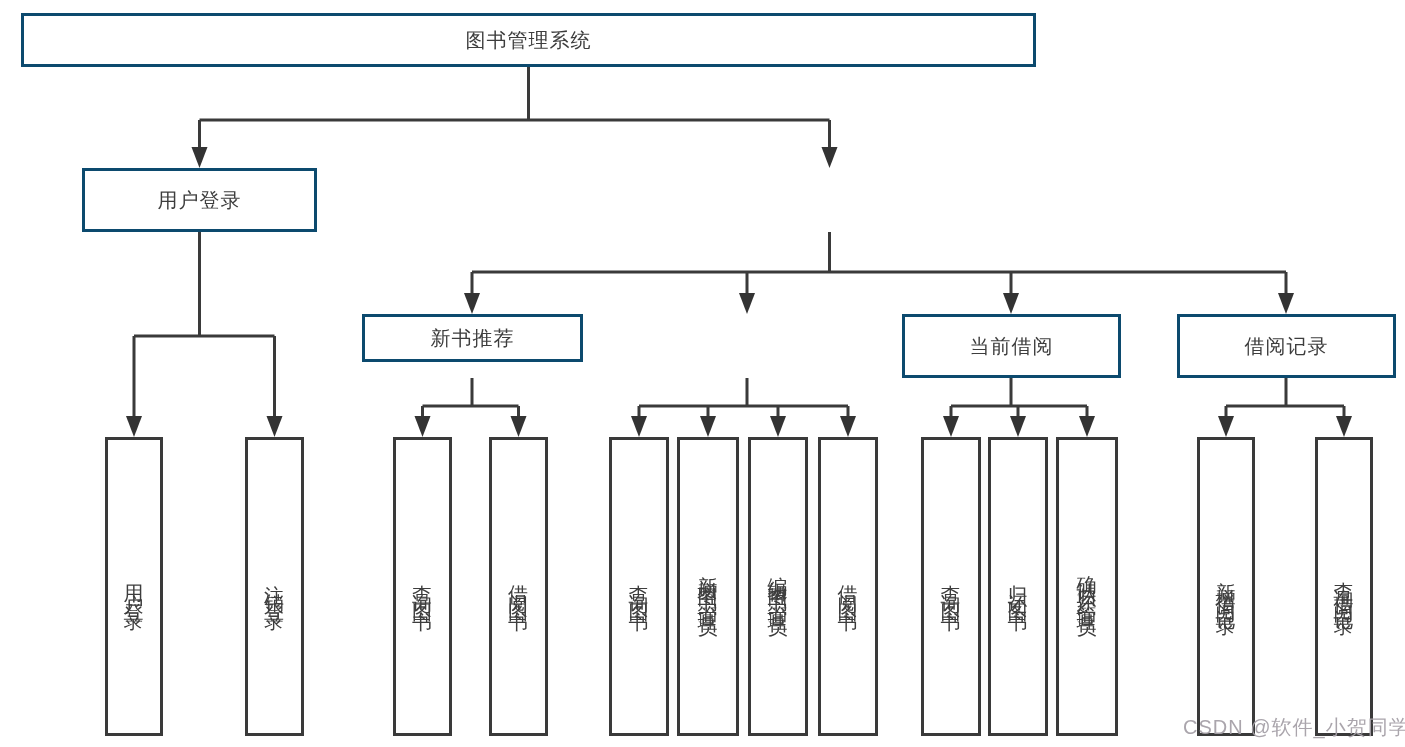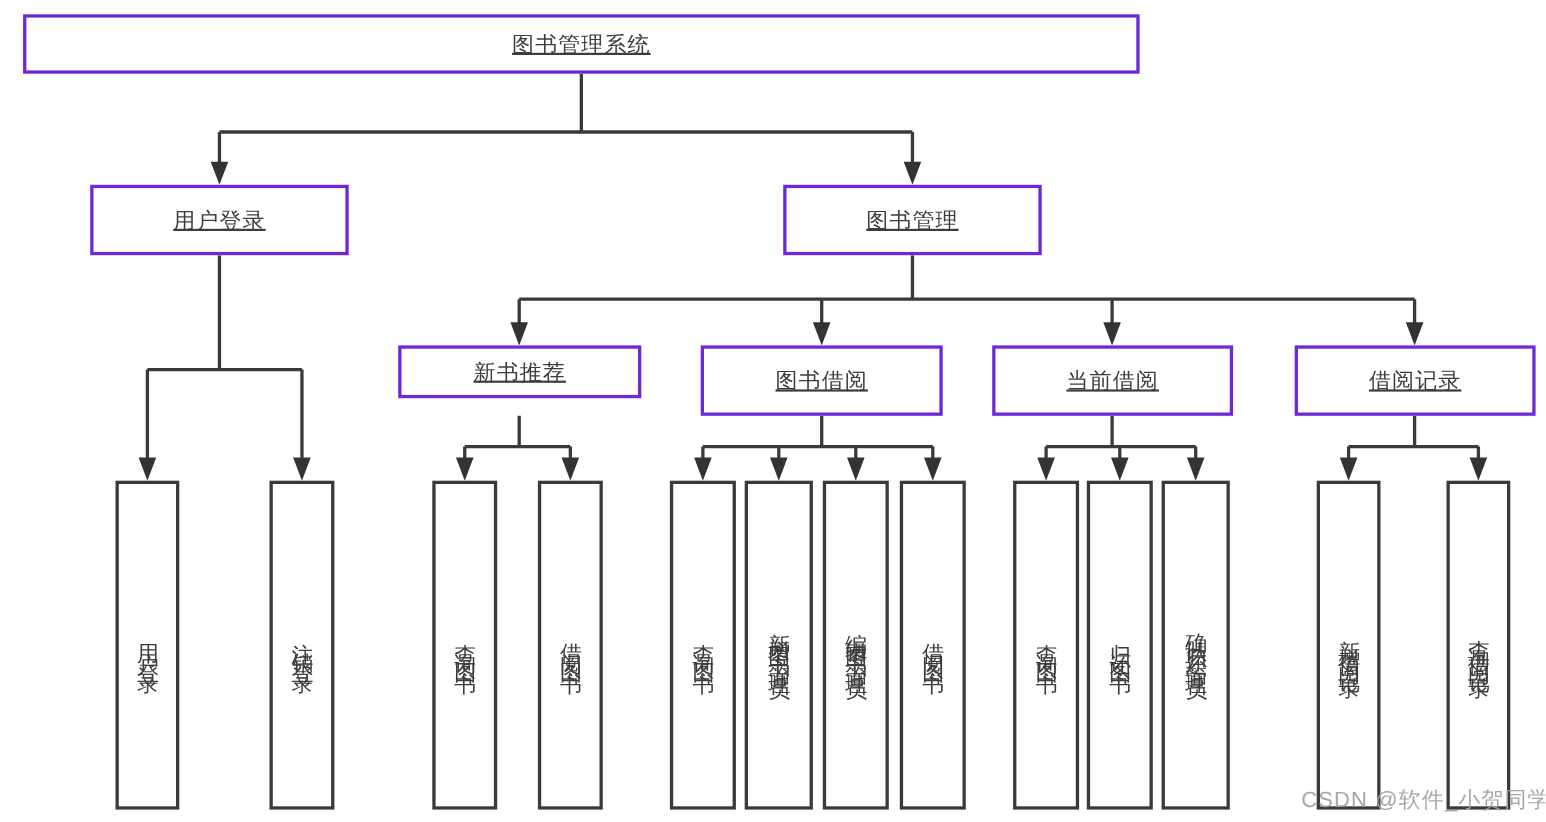--- a/index.html
+++ b/index.html
@@ -10,28 +10,27 @@
     font-family:"Liberation Sans", sans-serif;
     overflow:hidden;
   }
   .connectors {
     position:absolute; left:0; top:0; width:1405px; height:747px;
     pointer-events:none;
   }
   .node {
     position:absolute;
     box-sizing:border-box;
-    border:3px solid #6d28d9;
+    border:3px solid #0c4a6e;
     background:#ffffff;
     display:flex; align-items:center; justify-content:center;
     color:#3d3d3d;
     font-size:20px;
     letter-spacing:1px;
     z-index:2;
-    text-decoration:underline;
   }
   .vnode {
     position:absolute;
     box-sizing:border-box;
     border:3px solid #3a3a3a;
     background:#ffffff;
     display:flex; align-items:center; justify-content:center;
     color:#3d3d3d;
     font-size:20px;
     writing-mode:vertical-rl;
@@ -108,29 +107,23 @@
     </g>
   </svg>
 
   <div class="node" style="left:21px; top:13px; width:1015px; height:54px;">
     <span>图书管理系统</span>
   </div>
 
   <div class="node" style="left:82px; top:168px; width:235px; height:64px;">
     <span>用户登录</span>
   </div>
-  <div class="node" style="left:712px; top:168px; width:235px; height:64px;">
-    <span>图书管理</span>
-  </div>
 
   <div class="node" style="left:362px; top:314px; width:221px; height:48px;">
     <span>新书推荐</span>
-  </div>
-  <div class="node" style="left:637px; top:314px; width:220px; height:64px;">
-    <span>图书借阅</span>
   </div>
   <div class="node" style="left:1177px; top:314px; width:219px; height:64px;">
     <span>借阅记录</span>
   </div>
   <div class="node" style="left:902px; top:314px; width:219px; height:64px;">
     <span>当前借阅</span>
   </div>
 
   <div class="vnode" style="left:105px; top:437px; width:58px; height:299px;">
     <span>用户登录</span>

